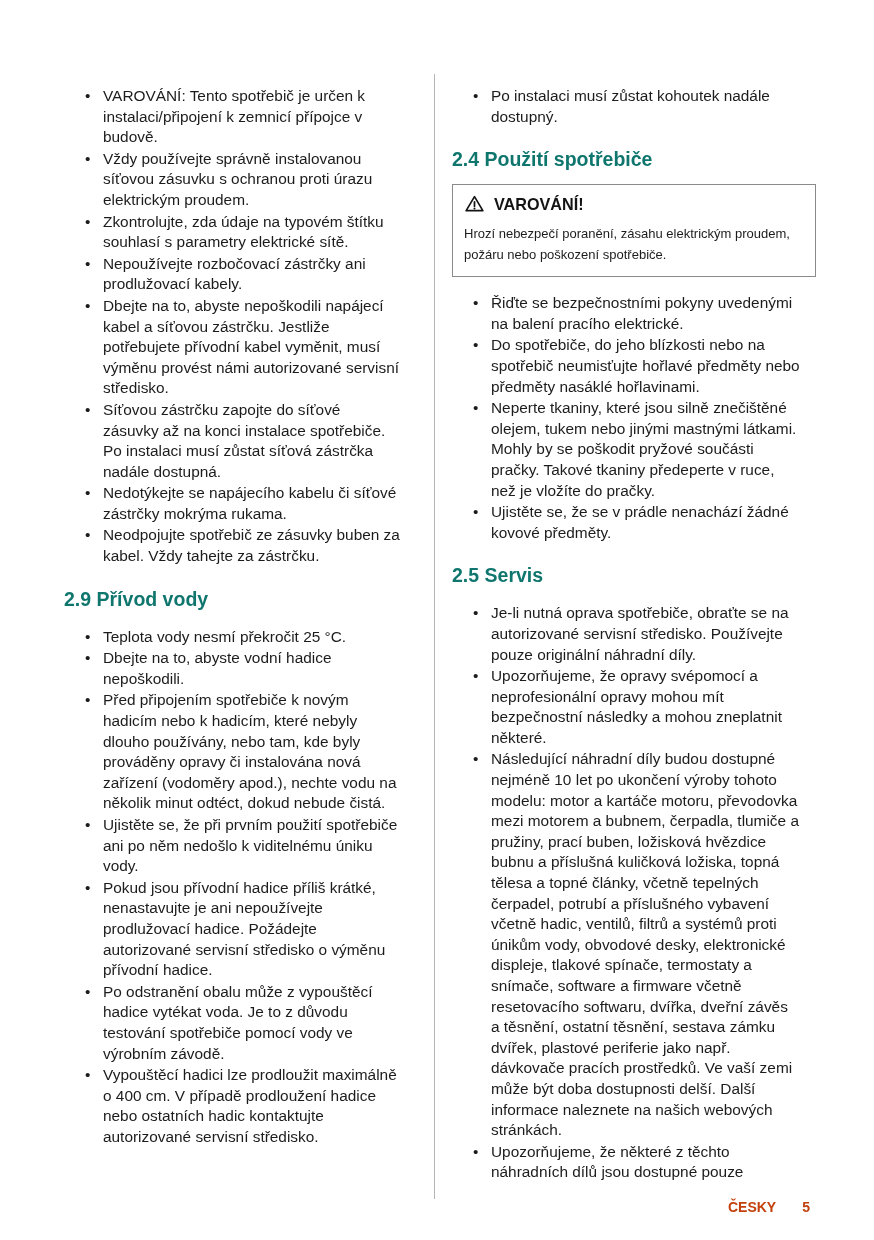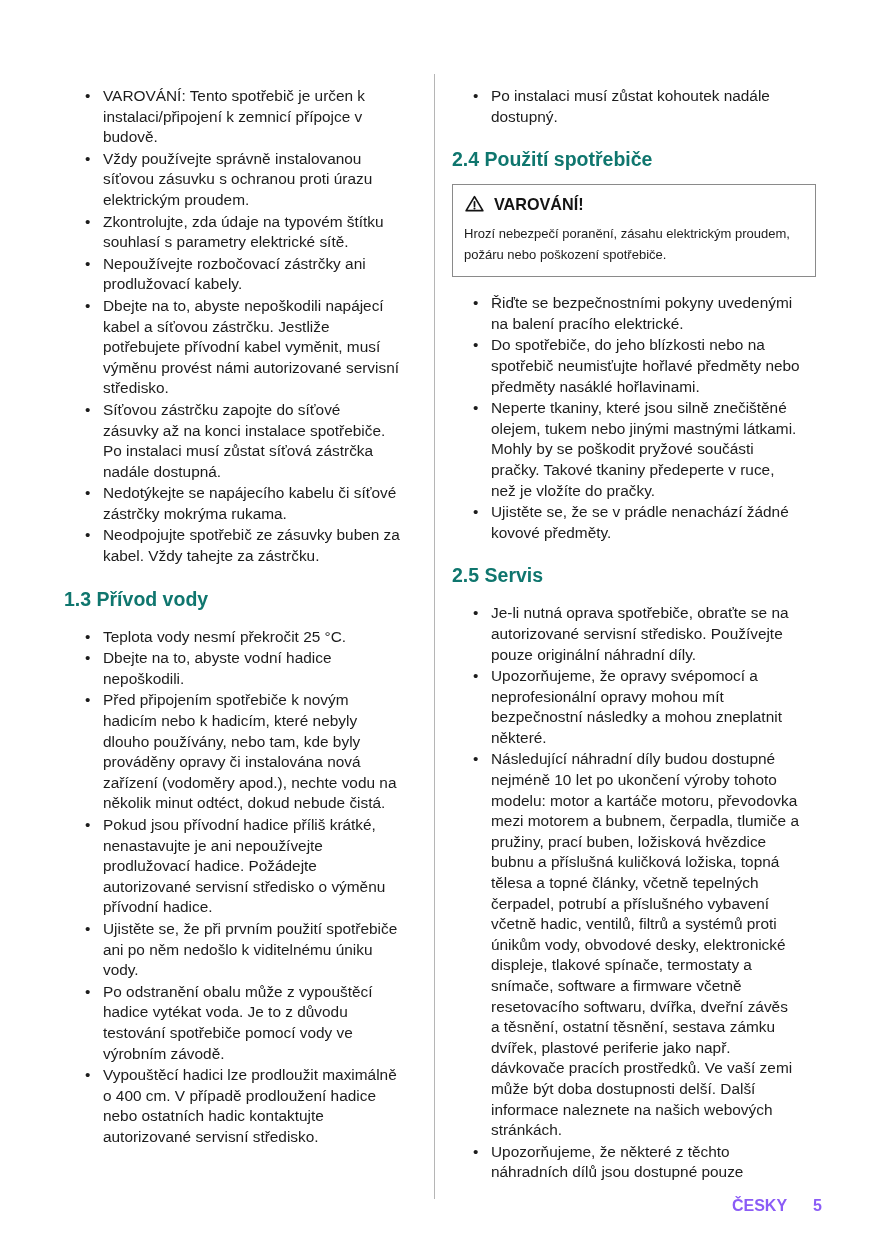--- a/index.html
+++ b/index.html
@@ -66,55 +66,55 @@
     color: #141414;
   }
   .warning-head svg { display: block; }
   .warning-body {
     font-size: 13px;
     line-height: 21px;
   }
 
   .footer {
     position: absolute;
-    right: 52px;
+    right: 64px;
     bottom: 25px;
     display: flex;
     align-items: baseline;
     gap: 26px;
-    font-size: 16px;
+    font-size: 14px;
     font-weight: 700;
-    color: #8b5cf6;
+    color: #c2410c;
   }
 </style>
 </head>
 <body>
 
 <div class="columns">
 
   <div class="col-left">
     <ul class="bullets">
       <li>VAROVÁNÍ: Tento spotřebič je určen k instalaci/připojení k zemnicí přípojce v budově.</li>
       <li>Vždy používejte správně instalovanou síťovou zásuvku s ochranou proti úrazu elektrickým proudem.</li>
       <li>Zkontrolujte, zda údaje na typovém štítku souhlasí s parametry elektrické sítě.</li>
       <li>Nepoužívejte rozbočovací zástrčky ani prodlužovací kabely.</li>
       <li>Dbejte na to, abyste nepoškodili napájecí kabel a síťovou zástrčku. Jestliže potřebujete přívodní kabel vyměnit, musí výměnu provést námi autorizované servisní středisko.</li>
       <li>Síťovou zástrčku zapojte do síťové zásuvky až na konci instalace spotřebiče. Po instalaci musí zůstat síťová zástrčka nadále dostupná.</li>
       <li>Nedotýkejte se napájecího kabelu či síťové zástrčky mokrýma rukama.</li>
       <li>Neodpojujte spotřebič ze zásuvky buben za kabel. Vždy tahejte za zástrčku.</li>
     </ul>
 
-    <h2 class="section-title">1.3 Přívod vody</h2>
+    <h2 class="section-title">2.9 Přívod vody</h2>
 
     <ul class="bullets">
       <li>Teplota vody nesmí překročit 25 °C.</li>
       <li>Dbejte na to, abyste vodní hadice nepoškodili.</li>
       <li>Před připojením spotřebiče k novým hadicím nebo k hadicím, které nebyly dlouho používány, nebo tam, kde byly prováděny opravy či instalována nová zařízení (vodoměry apod.), nechte vodu na několik minut odtéct, dokud nebude čistá.</li>
+      <li>Ujistěte se, že při prvním použití spotřebiče ani po něm nedošlo k viditelnému úniku vody.</li>
       <li>Pokud jsou přívodní hadice příliš krátké, nenastavujte je ani nepoužívejte prodlužovací hadice. Požádejte autorizované servisní středisko o výměnu přívodní hadice.</li>
-      <li>Ujistěte se, že při prvním použití spotřebiče ani po něm nedošlo k viditelnému úniku vody.</li>
       <li>Po odstranění obalu může z vypouštěcí hadice vytékat voda. Je to z důvodu testování spotřebiče pomocí vody ve výrobním závodě.</li>
       <li>Vypouštěcí hadici lze prodloužit maximálně o 400 cm. V případě prodloužení hadice nebo ostatních hadic kontaktujte autorizované servisní středisko.</li>
     </ul>
   </div>
 
   <div class="divider"></div>
 
   <div class="col-right">
     <ul class="bullets">
       <li>Po instalaci musí zůstat kohoutek nadále dostupný.</li>

